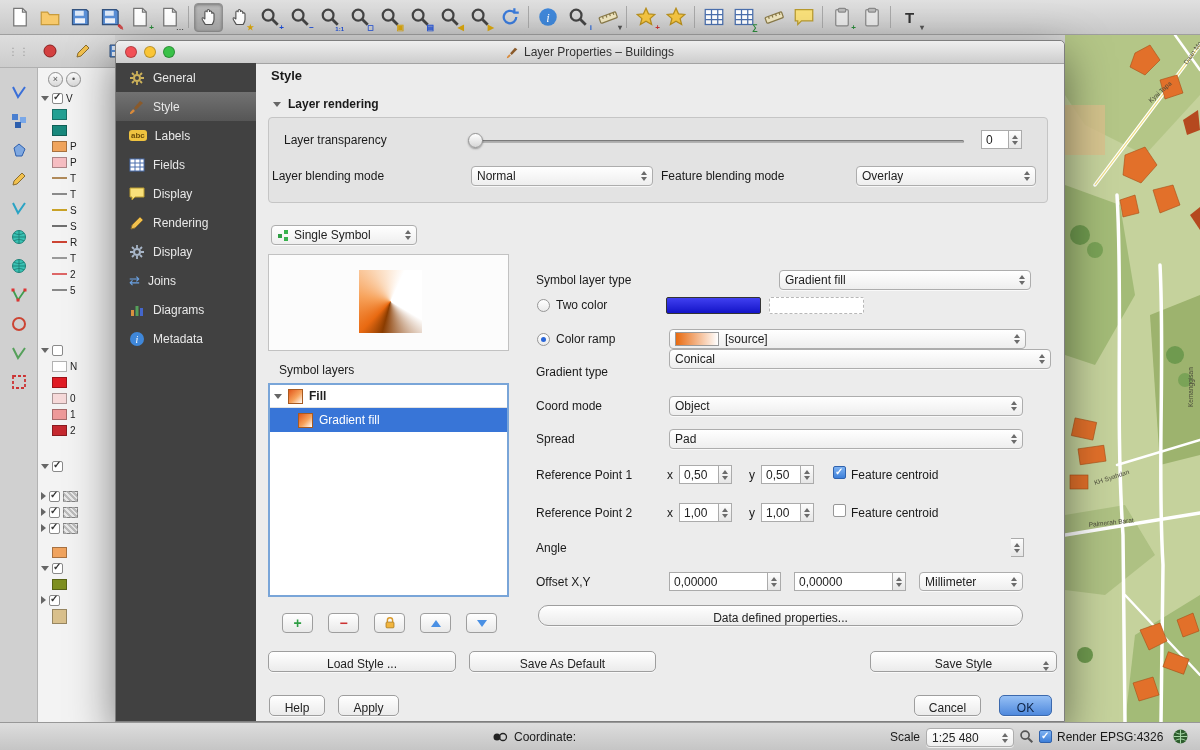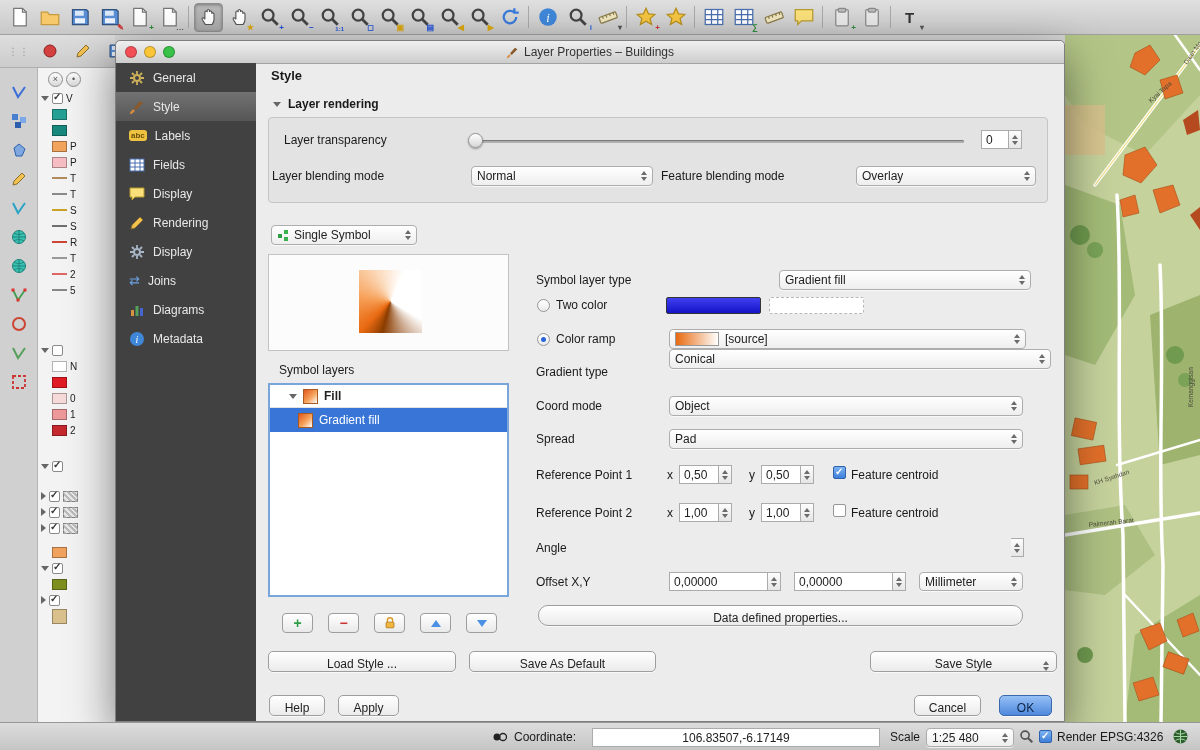--- a/index.html
+++ b/index.html
@@ -66,21 +66,21 @@
         font-size:12px;display:flex;align-items:flex-end;justify-content:center;color:#222;box-shadow:0 1px 0 rgba(255,255,255,.7);box-sizing:border-box}
   .mbtn.primary{background:linear-gradient(#96c0f5,#4f89dd);border-color:#3c69ad;color:#0e2446}
   .sqbtn{position:absolute;width:31px;height:20px;border:1px solid #9e9e9e;border-radius:4px;background:linear-gradient(#ffffff,#e9e9e9);
          display:flex;align-items:center;justify-content:center;box-sizing:border-box}
   .grpbox{position:absolute;background:#e3e3e3;border:1px solid #c5c5c5;border-radius:4px}
   .sl-track{position:absolute;height:3px;background:#b2b2b2;border-radius:2px;box-shadow:inset 0 1px 1px rgba(0,0,0,.35)}
   .sl-thumb{position:absolute;width:15px;height:15px;border-radius:50%;background:linear-gradient(#ffffff,#d6d6d6);
             border:1px solid #949494;box-shadow:0 1px 2px rgba(0,0,0,.35);box-sizing:border-box}
   .gsw{width:15px;height:15px;background:linear-gradient(135deg,#e2571b,#f7a35c 55%,#ffffff);border:1px solid #a85a20;flex:none;box-sizing:border-box}
   #symtree{position:absolute;left:152px;top:342px;width:241px;height:214px;background:#fff;border:2px solid #79a5d8;box-sizing:border-box}
-  .trow{height:22px;display:flex;align-items:center;gap:6px;padding-left:19px;font-size:12px}
+  .trow{height:22px;display:flex;align-items:center;gap:6px;padding-left:4px;font-size:12px}
   .trow.selrow{background:#3875d7;color:#fff;padding-left:28px;height:24px}
   #preview-box{position:absolute;left:152px;top:213px;width:241px;height:97px;background:#fcfcfc;border:1px solid #c2c2c2;box-sizing:border-box}
   #preview-square{position:absolute;left:243px;top:229px;width:63px;height:63px;
     background:conic-gradient(from 225deg at 50% 50%, #e96a12 0deg, #f7a35c 55deg, #fbd9ba 110deg, #ffffff 160deg, #ffffff 255deg, #8a3c00 330deg, #e96a12 360deg)}
   .rampsw{width:42px;height:12px;background:linear-gradient(90deg,#e86a10,#ffffff);border:1px solid #9a9a9a;flex:none;margin-right:6px}
   
   #statusbar{position:absolute;left:0;bottom:0;width:1200px;height:28px;background:linear-gradient(#dddddd,#c5c5c5);
              border-top:1px solid #979797;font-size:12px;box-sizing:border-box}
 </style>
 </head>
@@ -902,23 +902,20 @@
       <span>OK</span>
     </div>
 </div>
 
 <div id="statusbar">
   <svg style="position:absolute;left:492px;top:6px;width:16px;height:16px">
     <circle cx="5" cy="8" r="3.5" fill="#222"></circle>
       <circle cx="11" cy="8" r="3.5" fill="none" stroke="#222" stroke-width="1.3"></circle>
   </svg>
   <span class="flabel" style="left:514px;top:7px">Coordinate:</span>
-  <div class="inp" style="left:592px;top:5px;width:288px;justify-content:center">
-      <span>106.83507,-6.17149</span>
-    </div>
   <span class="flabel" style="left:890px;top:7px">Scale</span>
   <div class="dd" style="left:926px;top:5px;width:88px;height:19px">
       <span class="txt">1:25 480</span>
       <span class="arr">
         <i class="tu"></i>
         <i class="td"></i>
       </span>
     </div>
   <span style="position:absolute;left:1019px;top:6px;color:#555"><svg style="width:15px;height:15px">
         <use href="#i-mag"></use>

